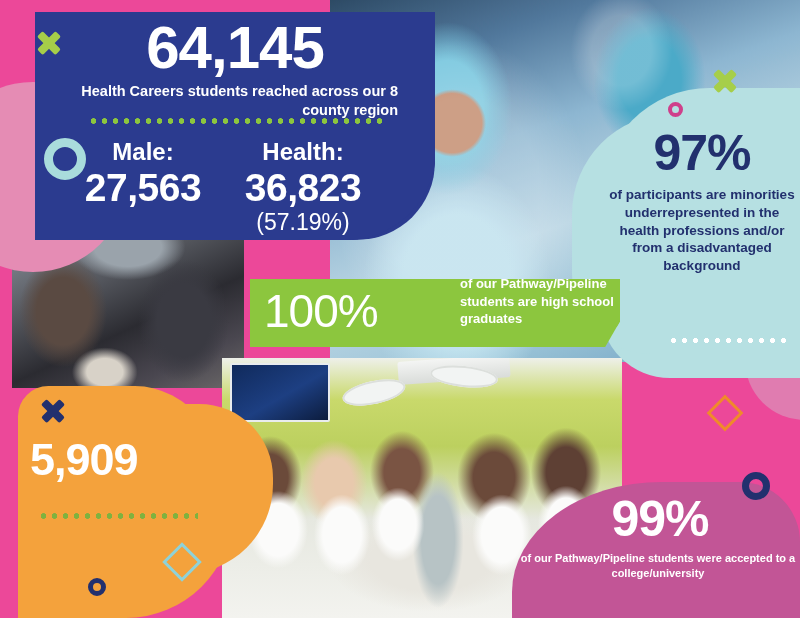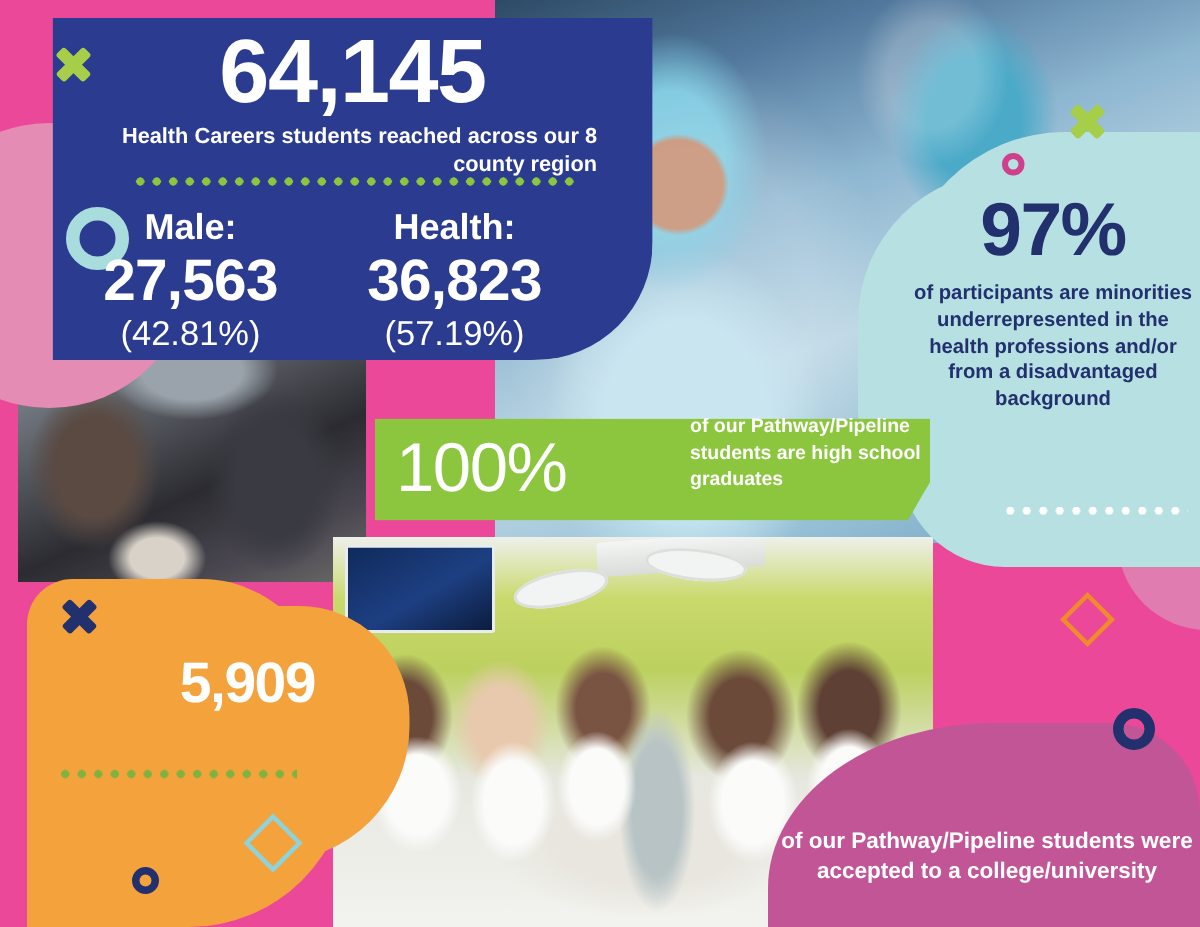--- a/index.html
+++ b/index.html
@@ -236,21 +236,21 @@
   #stat-reached-value{
     left:35px;top:18px;width:400px;text-align:center;
     font-size:60px;color:#ffffff;font-weight:700;letter-spacing:-1px;
   }
   #stat-reached-label{
     left:72px;top:82px;width:326px;text-align:right;
     font-size:14.5px;font-weight:700;line-height:1.28;color:#ffffff;
   }
 
   .gender-col{position:absolute;text-align:center;width:150px;}
-  #gender-male{left:52px;top:138px;}
+  #gender-male{left:68px;top:138px;}
   #gender-female{left:228px;top:138px;}
   .gender-title{font-size:24px;font-weight:600;color:#ffffff;line-height:1.15;}
   .gender-count{font-size:39px;font-weight:700;color:#ffffff;line-height:1.12;letter-spacing:-.5px;}
   .gender-pct{font-size:23px;font-weight:400;color:#ffffff;line-height:1.15;}
 
   #stat-minorities-value{
     left:612px;top:128px;width:180px;text-align:center;
     font-size:50px;font-weight:700;color:#22306e;letter-spacing:-1px;
   }
   #stat-minorities-label{
@@ -261,35 +261,35 @@
   #stat-grads-value{
     left:264px;top:288px;width:150px;text-align:left;
     font-size:46px;font-weight:400;color:#ffffff;letter-spacing:-1px;
   }
   #stat-grads-label{
     left:412px;top:275px;width:200px;
     font-size:13px;font-weight:700;color:#ffffff;line-height:1.35;margin-left:48px;
   }
 
   #stat-hours-value{
-    left:30px;top:437px;width:180px;text-align:right;
-    font-size:38px;font-weight:700;color:#ffffff;letter-spacing:-1px;
+    left:30px;top:437px;width:180px;text-align:left;
+    font-size:45px;font-weight:700;color:#ffffff;letter-spacing:-1px;
   }
   #stat-hours-label{
     left:24px;top:494px;width:192px;text-align:center;
     font-size:14.5px;font-weight:700;color:#ffffff;line-height:1.2;
   }
 
   #stat-college-value{
     left:540px;top:494px;width:240px;text-align:center;
     font-size:50px;font-weight:700;color:#ffffff;letter-spacing:-1px;
   }
   #stat-college-label{
     left:520px;top:551px;width:276px;text-align:center;
-    font-size:15px;font-weight:700;color:#ffffff;line-height:1.35;
+    font-size:11px;font-weight:700;color:#ffffff;line-height:1.35;
   }
 </style>
 </head>
 <body>
 
 <div id="infographic">
 
   <div class="photo" id="photo-clinic">
     <div class="blur-mask"></div>
   </div>
@@ -319,21 +319,20 @@
 
   <div class="t big-number" id="stat-reached-value">64,145</div>
 
   <div class="t" id="stat-reached-label">Health Careers students reached across our 8 county region</div>
 
   <div id="dots-green-navy"></div>
 
   <div class="gender-col" id="gender-male">
     <div class="gender-title">Male:</div>
     <div class="gender-count">27,563</div>
-    <div class="gender-pct">(42.81%)</div>
   </div>
 
   <div class="gender-col" id="gender-female">
     <div class="gender-title">Health:</div>
     <div class="gender-count">36,823</div>
     <div class="gender-pct">(57.19%)</div>
   </div>
 
   <div id="shape-pink-right"></div>
 
@@ -372,18 +371,19 @@
 
   <div class="t big-number" id="stat-hours-value">5,909</div>
 
 
   <div id="dots-green-orange"></div>
   <div id="ring-navy-orange"></div>
   <div id="diamond-teal-orange"></div>
 
   <div id="panel-magenta"></div>
 
+  <div class="t big-number" id="stat-college-value">99%</div>
 
   <div class="t" id="stat-college-label">of our Pathway/Pipeline students were accepted to a college/university</div>
 
   <div id="ring-navy-magenta"></div>
 
 </div>
 
 </body></html>

